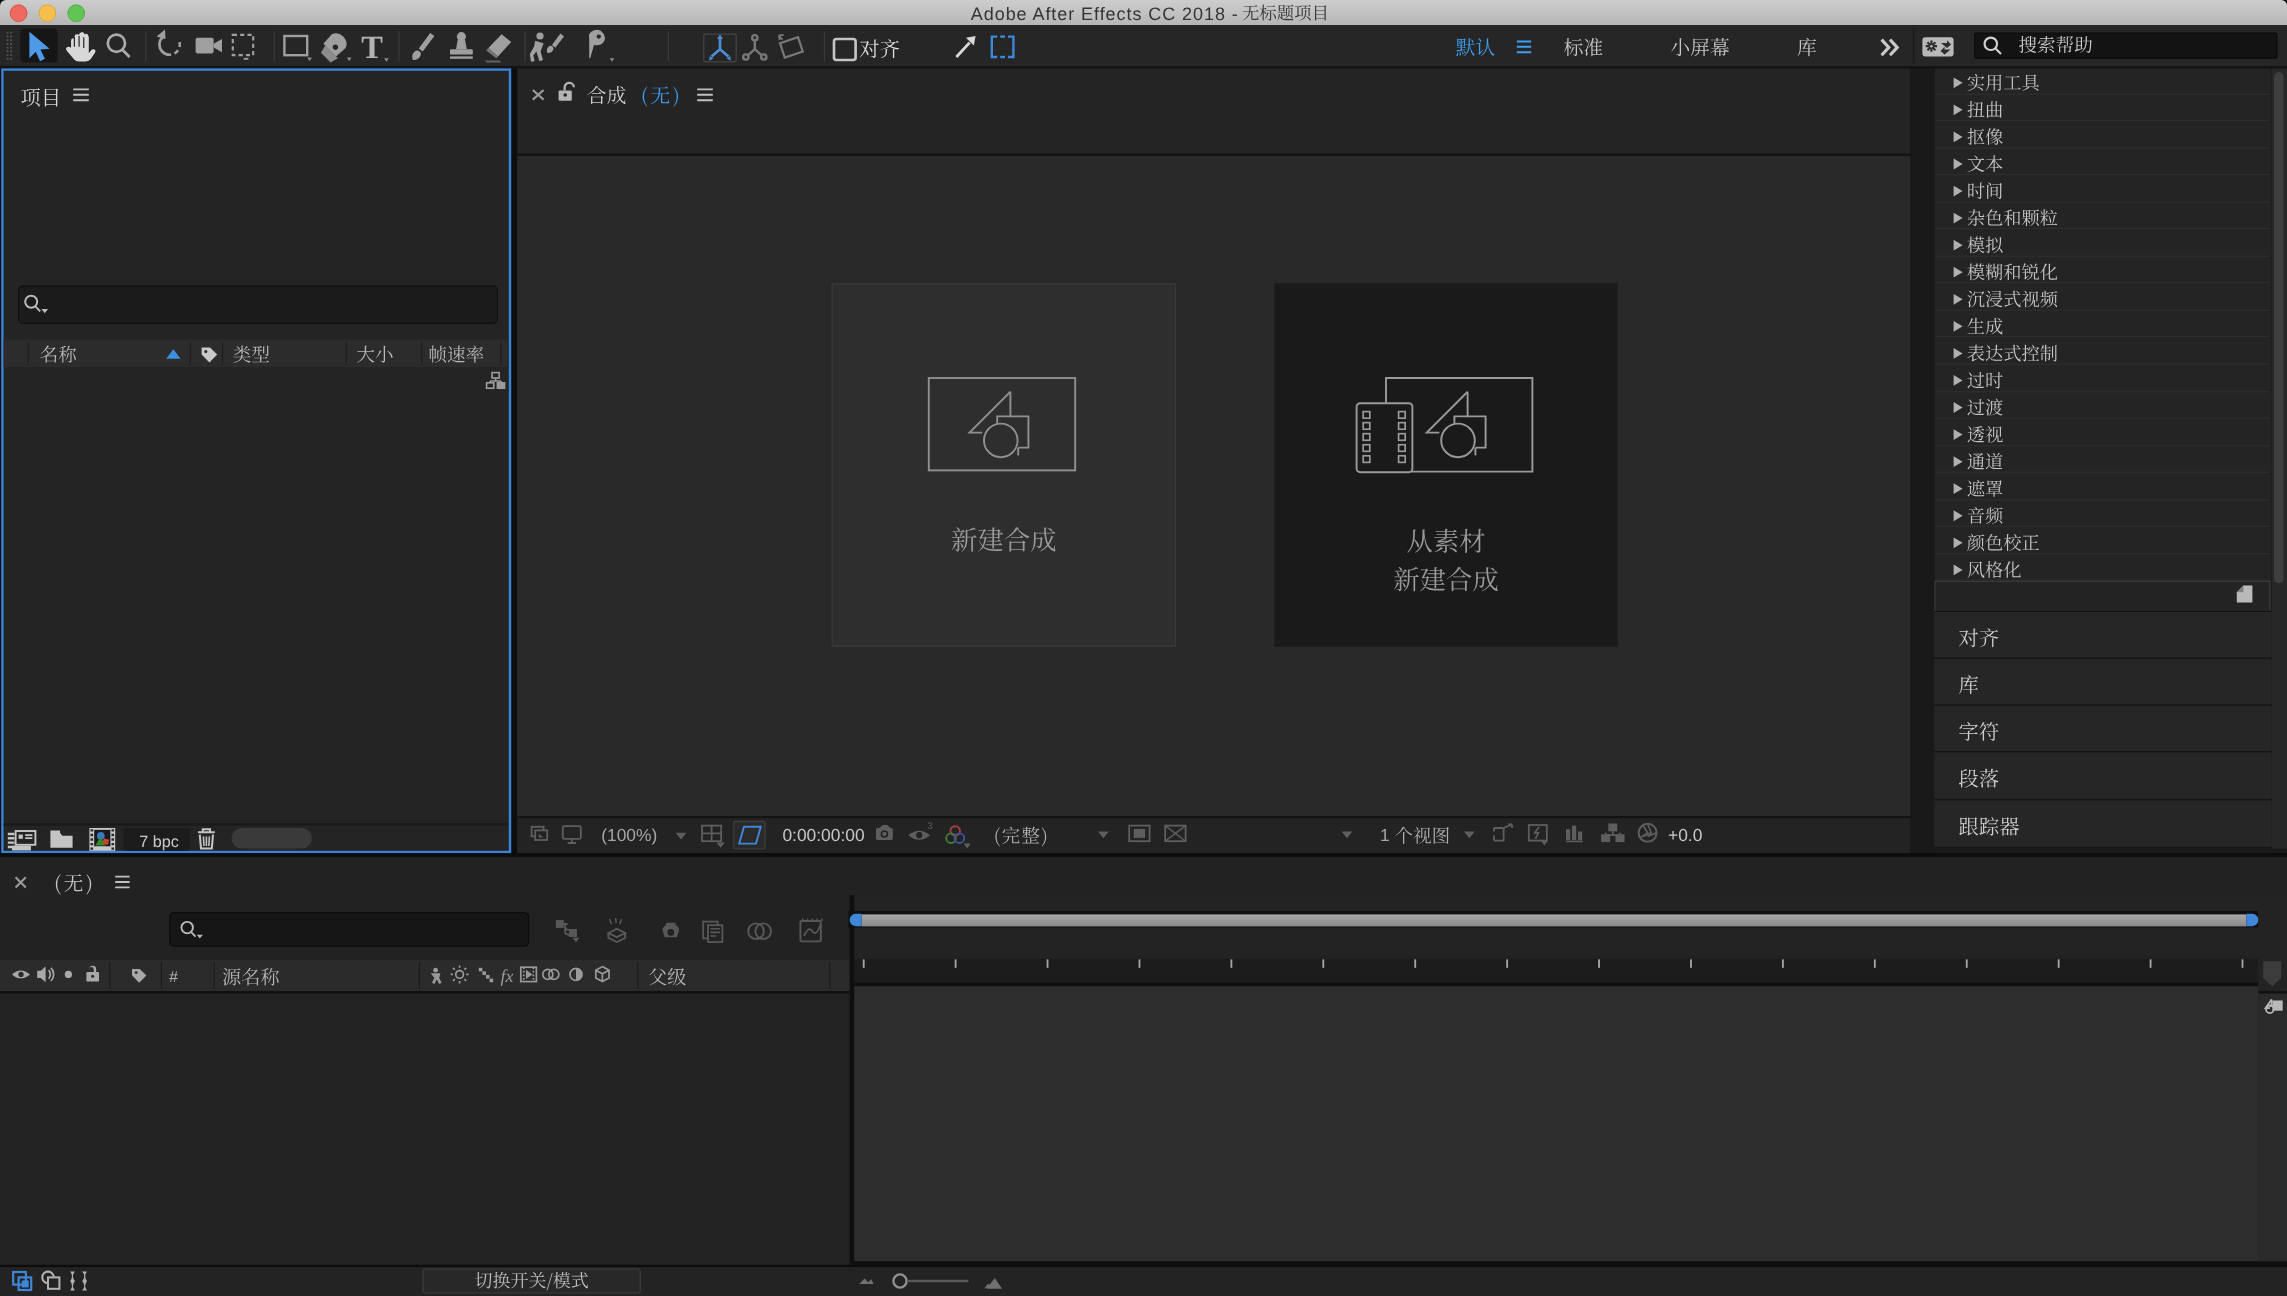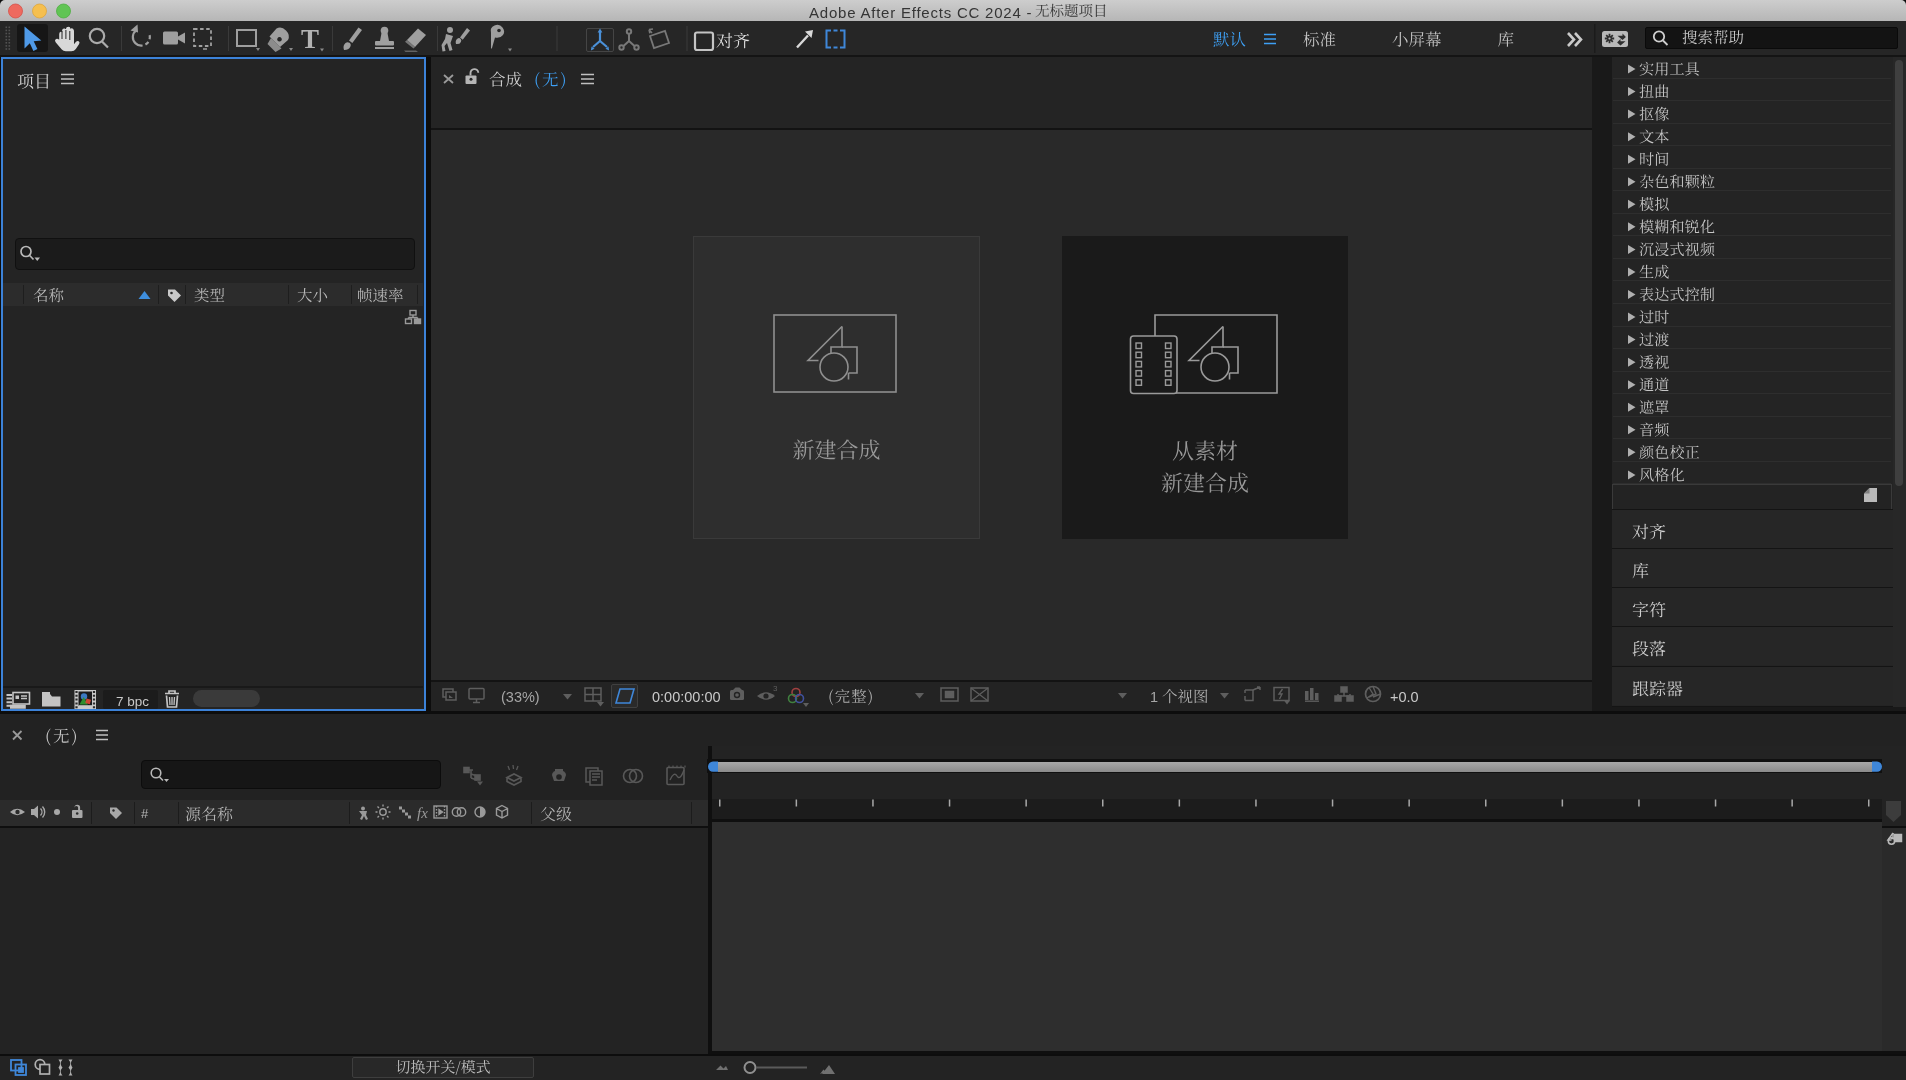--- a/index.html
+++ b/index.html
@@ -72,26 +72,26 @@
 <div style="position:absolute;left:3px;top:686px;width:420px;height:1.5px;background:#191919;"></div>
 <div style="position:absolute;left:103px;top:690px;width:55px;height:19px;background:#1c1c1c;border-radius:2px;"></div>
 <div style="position:absolute;left:193px;top:690px;width:67px;height:17px;background:#3a3a3a;border-radius:8.5px;"></div>
 <div style="position:absolute;left:693px;top:236px;width:287px;height:303px;background:#2e2e2e;border:1px solid #3a3a3a;box-sizing:border-box;"></div>
 <div style="position:absolute;left:1062px;top:236px;width:286px;height:303px;background:#1a1a1a;"></div>
 <div style="position:absolute;left:611px;top:684px;width:27px;height:24px;background:#2a2a2a;border:1px solid #404040;border-radius:2px;box-sizing:border-box;"></div>
 <div style="position:absolute;left:1602px;top:30.5px;width:25.5px;height:16px;background:#b9b9b9;border-radius:2.5px;"></div>
 <div style="position:absolute;left:1645px;top:27px;width:253px;height:21.5px;background:#131313;border:1px solid #0a0a0a;border-radius:2px;box-sizing:border-box;"></div>
 <div style="position:absolute;left:16.5px;top:24px;width:31px;height:28px;background:#161616;border-radius:3px;"></div>
 <div style="position:absolute;left:586px;top:28px;width:28px;height:24px;background:transparent;border:1px solid #454545;border-radius:2px;box-sizing:border-box;"></div>
-<div style="position:absolute;font-family:&quot;Liberation Sans&quot;,sans-serif;font-size:14.5px;color:#a6a6a6;line-height:18.5px;white-space:pre;left:501px;top:688px;">(33%)</div>
+<div style="position:absolute;font-family:&quot;Liberation Sans&quot;,sans-serif;font-size:14.5px;color:#a6a6a6;line-height:18.5px;white-space:pre;left:501px;top:688px;">(100%)</div>
 <div style="position:absolute;font-family:&quot;Liberation Sans&quot;,sans-serif;font-size:14.5px;color:#c9c9c9;line-height:18.5px;white-space:pre;left:652px;top:688px;">0:00:00:00</div>
 <div style="position:absolute;font-family:&quot;Liberation Sans&quot;,sans-serif;font-size:14.5px;color:#a6a6a6;line-height:18.5px;white-space:pre;left:1150px;top:688px;">1</div>
 <div style="position:absolute;font-family:&quot;Liberation Sans&quot;,sans-serif;font-size:14.5px;color:#c9c9c9;line-height:18.5px;white-space:pre;left:1390px;top:688px;">+0.0</div>
 <div style="position:absolute;font-family:&quot;Liberation Sans&quot;,sans-serif;font-size:13.5px;color:#c9c9c9;line-height:17.5px;white-space:pre;left:116px;top:692.5px;">7 bpc</div>
-<div style="position:absolute;font-family:&quot;Liberation Sans&quot;,sans-serif;font-size:15px;color:#353535;line-height:19px;white-space:pre;left:809px;top:3px;letter-spacing:0.78px;">Adobe After Effects CC 2024 - </div>
+<div style="position:absolute;font-family:&quot;Liberation Sans&quot;,sans-serif;font-size:15px;color:#353535;line-height:19px;white-space:pre;left:809px;top:3px;letter-spacing:0.78px;">Adobe After Effects CC 2018 - </div>
 <svg width="1906" height="1080" viewBox="0 0 1906 1080" style="position:absolute;left:0;top:0;" xmlns="http://www.w3.org/2000/svg">
     <defs>
       <path id="g65E0" d="M598 -464Q598 -454 598 -446Q598 -437 598 -430V-47Q598 -34 606 -28Q614 -23 647 -23H755Q792 -23 818 -24Q845 -24 857 -25Q873 -27 879 -40Q885 -53 894 -95Q902 -137 911 -187H924L926 -34Q944 -28 950 -22Q956 -15 956 -4Q956 11 940 21Q925 31 882 35Q838 39 753 39H636Q594 39 572 32Q549 26 541 10Q533 -5 533 -33V-464ZM497 -744Q495 -643 488 -548Q482 -452 460 -364Q439 -277 392 -198Q345 -119 262 -49Q180 21 50 80L37 62Q152 -1 226 -72Q299 -143 340 -222Q380 -300 398 -385Q415 -470 419 -560Q423 -650 424 -744ZM798 -818Q798 -818 807 -810Q816 -803 831 -792Q846 -780 862 -766Q877 -753 890 -741Q888 -733 882 -729Q875 -725 864 -725H119L111 -755H748ZM864 -537Q864 -537 873 -530Q882 -522 897 -510Q912 -499 928 -485Q944 -471 957 -459Q956 -451 949 -447Q942 -443 931 -443H57L48 -472H812Z"></path>
       <path id="g6807" d="M677 -21Q677 4 670 24Q664 44 642 57Q620 70 576 75Q575 61 570 48Q565 36 556 28Q546 20 526 14Q506 8 473 3V-12Q473 -12 488 -11Q503 -10 524 -8Q546 -6 564 -5Q583 -4 591 -4Q604 -4 608 -8Q613 -13 613 -23V-506H677ZM554 -350Q551 -343 543 -339Q535 -335 516 -335Q500 -286 472 -228Q444 -169 406 -112Q369 -55 321 -10L309 -22Q346 -73 375 -137Q404 -201 424 -266Q444 -332 455 -386ZM757 -375Q825 -322 868 -272Q910 -221 932 -178Q953 -134 958 -100Q963 -66 956 -46Q950 -26 935 -22Q920 -18 901 -34Q895 -74 879 -118Q863 -162 840 -207Q817 -252 792 -293Q766 -334 743 -368ZM874 -567Q874 -567 882 -560Q890 -553 904 -542Q918 -531 932 -518Q947 -505 959 -494Q957 -486 950 -482Q943 -478 932 -478H370L362 -507H827ZM822 -799Q822 -799 830 -792Q838 -786 851 -776Q864 -765 878 -752Q892 -740 903 -729Q900 -713 877 -713H426L418 -743H777ZM248 -482Q296 -460 325 -435Q354 -410 366 -386Q379 -363 380 -344Q381 -324 372 -312Q363 -301 350 -300Q336 -299 320 -312Q316 -338 302 -368Q288 -398 270 -426Q253 -455 236 -476ZM285 -827Q284 -816 276 -809Q269 -802 249 -799V52Q249 56 242 62Q234 68 222 72Q211 76 200 76H186V-838ZM242 -591Q218 -461 168 -346Q118 -230 38 -136L23 -148Q63 -212 92 -288Q121 -363 141 -444Q161 -526 173 -607H242ZM328 -665Q328 -665 342 -654Q355 -642 374 -626Q393 -609 409 -594Q405 -578 383 -578H52L44 -607H283Z"></path>
       <path id="g9898" d="M767 -525Q764 -517 756 -510Q748 -504 731 -504Q729 -431 725 -370Q721 -309 709 -259Q697 -209 670 -169Q644 -129 597 -97Q550 -65 475 -41L464 -60Q542 -94 585 -136Q628 -178 647 -235Q666 -292 670 -369Q674 -446 675 -548ZM584 -220Q584 -218 578 -213Q571 -208 560 -204Q549 -200 537 -200H527V-623V-653L589 -623H856V-594H584ZM825 -623 857 -659 930 -603Q926 -598 916 -593Q905 -588 892 -586V-232Q892 -229 884 -224Q875 -219 864 -214Q853 -210 842 -210H834V-623ZM725 -236Q787 -218 828 -195Q868 -172 890 -148Q912 -124 919 -104Q926 -83 922 -68Q917 -54 904 -50Q891 -45 873 -54Q862 -83 835 -115Q808 -147 776 -176Q744 -206 715 -227ZM758 -775Q747 -747 732 -716Q717 -684 702 -656Q687 -627 672 -606H648Q653 -626 658 -656Q662 -686 666 -718Q670 -750 673 -775ZM876 -838Q876 -838 885 -831Q894 -824 908 -813Q921 -802 936 -789Q951 -776 964 -764Q960 -748 938 -748H498L490 -778H828ZM210 -289Q209 -279 200 -272Q191 -265 174 -263Q168 -205 154 -142Q139 -80 113 -22Q87 35 46 77L34 66Q62 20 79 -42Q96 -103 104 -170Q113 -237 114 -299ZM144 -218Q174 -148 214 -106Q255 -65 310 -44Q365 -23 437 -16Q509 -9 602 -9Q626 -9 662 -9Q699 -9 740 -9Q782 -9 824 -10Q865 -10 902 -10Q940 -10 966 -11V3Q945 6 934 20Q923 35 921 55Q894 55 852 55Q810 55 762 55Q715 55 672 55Q628 55 599 55Q502 55 428 44Q355 34 300 6Q245 -22 204 -74Q162 -127 130 -210ZM428 -283Q428 -283 436 -277Q444 -271 456 -260Q467 -250 480 -238Q493 -227 503 -217Q500 -201 477 -201H284V-230H388ZM317 -395V-15L255 -51V-395ZM427 -448Q427 -448 440 -438Q453 -427 472 -412Q490 -396 505 -381Q501 -365 479 -365H49L41 -395H385ZM407 -516V-487H147V-516ZM414 -649V-619H147V-649ZM175 -466Q175 -463 168 -458Q160 -453 148 -449Q136 -445 123 -445H113V-781V-812L180 -781H415V-752H175ZM363 -781 399 -821 479 -759Q475 -753 463 -748Q451 -743 436 -740V-476Q436 -473 426 -468Q417 -463 405 -459Q393 -455 382 -455H373V-781Z"></path>
       <path id="g9879" d="M727 -512Q724 -504 716 -498Q707 -491 690 -491Q687 -398 681 -321Q675 -244 657 -182Q639 -121 600 -72Q560 -23 490 16Q421 54 310 83L300 64Q396 30 456 -9Q517 -48 552 -98Q586 -147 602 -210Q617 -274 621 -355Q625 -436 626 -538ZM493 -179Q493 -176 486 -170Q478 -164 466 -160Q454 -156 440 -156H429V-615V-648L498 -615H840V-586H493ZM814 -615 849 -654 925 -595Q915 -583 887 -577V-187Q887 -184 878 -179Q869 -174 856 -170Q844 -165 833 -165H823V-615ZM676 -164Q759 -141 814 -112Q870 -83 902 -53Q933 -23 946 3Q958 29 954 48Q951 66 936 72Q922 79 900 69Q885 41 858 10Q832 -21 799 -51Q766 -81 732 -108Q697 -135 666 -154ZM709 -767Q698 -740 684 -709Q669 -678 654 -650Q638 -621 624 -600H601Q605 -621 608 -650Q612 -680 615 -712Q618 -743 620 -767ZM882 -826Q882 -826 890 -819Q899 -812 912 -802Q926 -791 941 -778Q956 -766 968 -754Q965 -738 941 -738H404L396 -768H835ZM45 -177Q79 -183 136 -194Q193 -206 262 -223Q332 -240 403 -260L407 -245Q354 -218 280 -184Q207 -149 109 -109Q103 -90 86 -85ZM254 -722V-187H187V-722ZM339 -776Q339 -776 352 -766Q365 -755 382 -740Q400 -726 414 -711Q410 -695 388 -695H51L43 -725H298Z"></path>
       <path id="g76EE" d="M197 -760V-794L270 -760H794V-731H264V50Q264 55 257 61Q250 67 238 72Q226 77 210 77H197ZM743 -760H732L771 -806L858 -737Q852 -730 840 -724Q828 -718 811 -715V47Q810 50 800 56Q791 63 778 68Q764 73 752 73H743ZM230 -522H782V-493H230ZM230 -280H782V-251H230ZM230 -34H782V-5H230Z"></path>
       <path id="g5BF9" d="M487 -455Q544 -430 578 -400Q613 -370 630 -340Q646 -311 649 -286Q652 -261 644 -244Q637 -228 622 -225Q608 -222 592 -237Q584 -265 569 -302Q554 -340 532 -378Q510 -416 477 -445ZM841 -821Q839 -811 830 -804Q822 -797 804 -795V-22Q804 4 796 25Q789 46 766 59Q742 72 690 77Q688 62 682 50Q676 37 664 28Q650 19 627 12Q604 6 564 1V-14Q564 -14 583 -13Q602 -12 629 -10Q656 -9 680 -8Q703 -6 711 -6Q727 -6 733 -11Q739 -16 739 -28V-833ZM878 -652Q878 -652 886 -644Q894 -637 907 -626Q920 -614 934 -601Q947 -588 958 -576Q954 -560 932 -560H447L439 -589H833ZM114 -577Q195 -514 256 -446Q317 -379 360 -315Q404 -251 429 -195Q447 -155 452 -124Q456 -94 451 -76Q446 -58 434 -54Q423 -49 410 -59Q397 -69 385 -95Q372 -143 346 -204Q319 -265 282 -330Q244 -396 198 -457Q153 -518 100 -567ZM369 -715 409 -757 482 -689Q477 -681 468 -679Q460 -677 442 -675Q422 -581 390 -484Q358 -386 310 -292Q262 -198 196 -112Q131 -27 44 42L29 30Q99 -41 156 -130Q214 -218 258 -316Q302 -414 332 -516Q362 -618 378 -715ZM416 -715V-685H57L48 -715Z"></path>
       <path id="g9F50" d="M428 -839Q476 -833 505 -820Q534 -807 548 -790Q562 -774 564 -758Q566 -742 558 -730Q551 -719 538 -716Q524 -714 507 -723Q498 -751 472 -782Q446 -812 418 -830ZM765 -694Q700 -592 592 -519Q483 -446 343 -399Q203 -352 42 -326L36 -341Q182 -373 306 -423Q431 -473 524 -541Q618 -609 669 -694ZM283 -706Q327 -638 396 -586Q466 -535 556 -499Q646 -463 750 -441Q853 -419 964 -409L963 -397Q941 -394 926 -378Q912 -363 906 -339Q761 -361 637 -404Q513 -448 419 -518Q325 -589 267 -694ZM852 -769Q852 -769 862 -762Q871 -755 886 -744Q900 -732 916 -719Q932 -706 946 -694Q942 -678 919 -678H68L59 -707H802ZM390 -357Q388 -347 381 -341Q374 -335 357 -333V-214Q356 -169 344 -126Q333 -84 302 -46Q272 -7 216 25Q160 57 70 80L61 66Q133 41 178 10Q223 -22 248 -58Q272 -95 282 -134Q291 -174 291 -215V-367ZM747 -351Q746 -342 739 -336Q732 -329 717 -327V56Q717 60 710 65Q702 70 690 74Q677 78 664 78H652V-361Z"></path>
       <path id="g9ED8" d="M439 -679Q438 -672 430 -666Q422 -660 406 -661Q396 -637 378 -600Q360 -564 340 -532L327 -537Q334 -562 340 -594Q347 -625 354 -655Q360 -685 362 -705ZM310 -782V-481L301 -480L314 -479V-235Q314 -232 300 -224Q286 -216 263 -216H253V-479L266 -480L257 -481V-782ZM41 -222Q83 -225 157 -232Q231 -238 326 -248Q420 -257 521 -266L524 -250Q446 -233 341 -212Q236 -190 95 -166Q87 -148 71 -144ZM309 -164Q345 -141 364 -118Q384 -96 392 -75Q400 -54 398 -38Q396 -21 387 -12Q378 -2 366 -2Q353 -2 341 -14Q341 -50 326 -90Q312 -130 295 -158ZM409 -193Q447 -179 469 -162Q491 -144 500 -127Q510 -110 508 -96Q507 -81 500 -72Q492 -63 480 -62Q468 -61 455 -72Q452 -101 434 -133Q417 -165 397 -186ZM213 -143Q247 -108 261 -74Q275 -41 274 -14Q272 12 262 28Q251 43 236 44Q221 46 208 28Q215 -12 212 -59Q208 -106 198 -140ZM128 -131Q144 -64 135 -14Q126 36 107 59Q98 69 84 74Q71 79 58 76Q46 74 38 64Q30 49 36 34Q42 18 56 6Q69 -6 82 -29Q94 -52 102 -79Q110 -106 110 -132ZM168 -704Q201 -672 216 -642Q232 -613 234 -590Q237 -567 231 -552Q225 -538 214 -536Q203 -534 192 -546Q191 -583 179 -626Q167 -669 154 -700ZM440 -412Q440 -412 452 -402Q464 -393 481 -379Q498 -365 512 -351Q508 -335 486 -335H79L71 -364H401ZM463 -490V-460H111V-490ZM420 -782 452 -816 524 -761Q520 -756 509 -751Q498 -746 484 -744V-449Q484 -446 476 -441Q468 -436 458 -432Q447 -428 437 -428H429V-782ZM139 -431Q139 -429 132 -424Q126 -420 116 -416Q105 -413 93 -413H84V-782V-811L145 -782H456V-752H139ZM758 -817Q756 -807 748 -799Q739 -791 722 -789Q720 -658 716 -548Q713 -439 699 -347Q685 -255 654 -178Q622 -102 566 -38Q511 25 421 79L406 63Q481 6 528 -60Q576 -126 602 -204Q629 -282 640 -375Q652 -468 654 -580Q656 -693 657 -828ZM773 -778Q820 -759 848 -736Q875 -714 887 -692Q899 -671 900 -653Q900 -635 892 -624Q883 -613 870 -612Q856 -611 840 -622Q836 -647 823 -674Q810 -701 794 -727Q778 -753 762 -772ZM732 -521Q741 -431 760 -352Q779 -272 810 -204Q840 -137 880 -82Q921 -27 974 12L970 22Q951 22 934 34Q917 45 906 67Q860 19 826 -41Q792 -101 770 -174Q747 -246 733 -331Q719 -416 712 -513ZM881 -578Q881 -578 888 -572Q896 -566 908 -556Q920 -546 934 -534Q947 -523 958 -512Q954 -496 932 -496H510L502 -525H839Z"></path>

